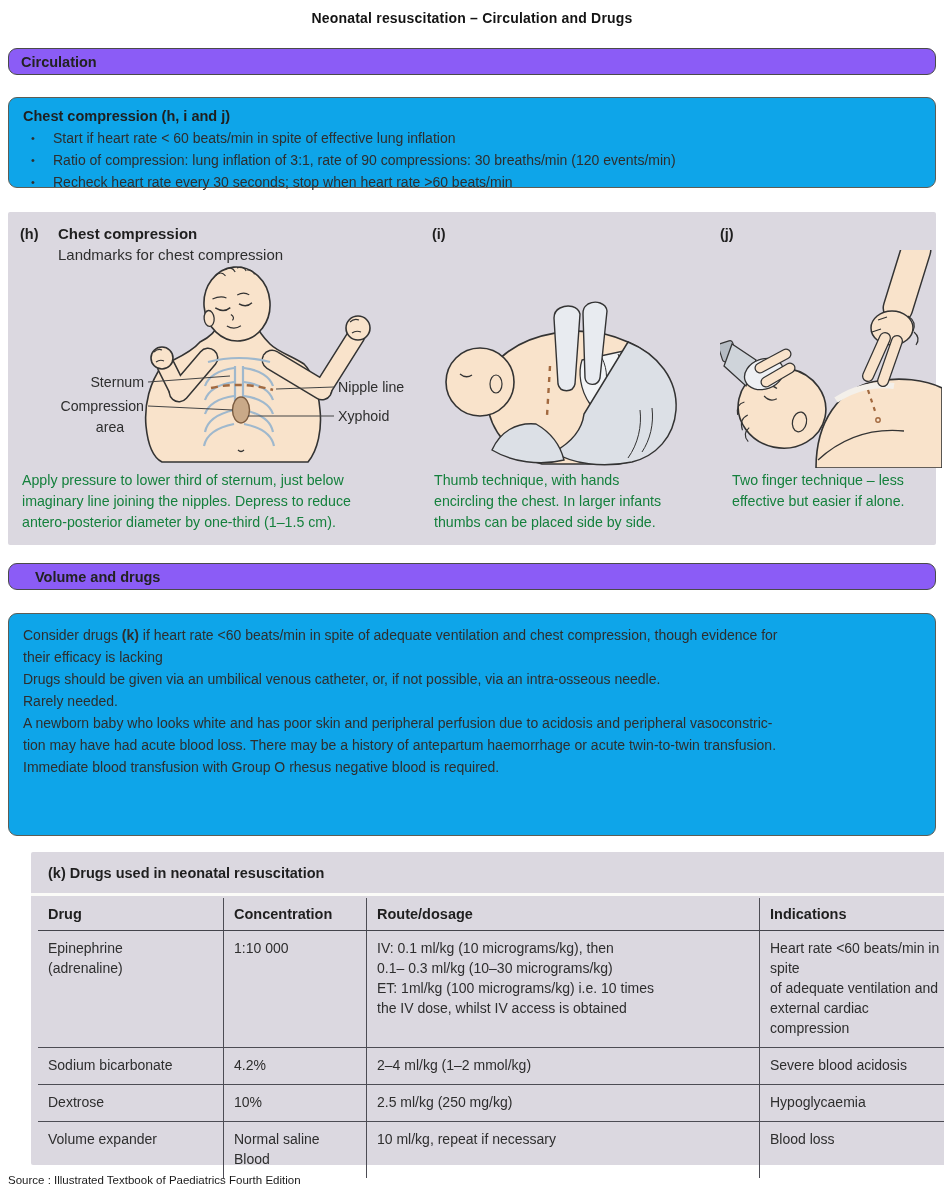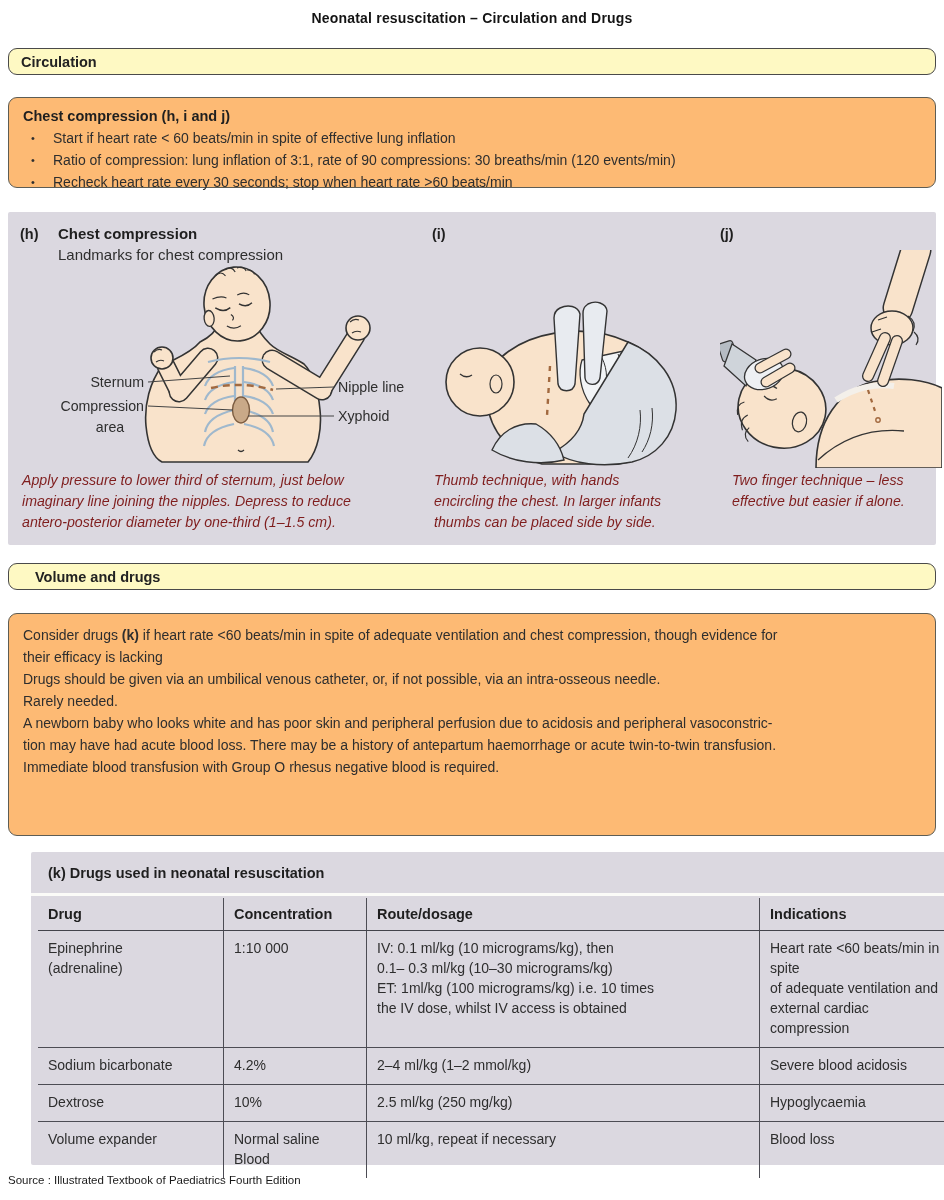--- a/index.html
+++ b/index.html
@@ -3,43 +3,43 @@
 <meta charset="utf-8">
 <style>
   html,body{margin:0;padding:0;background:#ffffff;}
   .page{position:relative;width:944px;height:1200px;background:#ffffff;
         font-family:"Liberation Sans",sans-serif;color:#3a3a3a;overflow:hidden;}
 
   .page-title{position:absolute;top:10px;left:0;width:944px;text-align:center;
         font-size:14px;font-weight:bold;color:#141414;letter-spacing:.2px;}
 
   .pink-bar{position:absolute;left:8px;width:928px;height:27px;box-sizing:border-box;
-        background:#fef9c3;border:1.6px solid #4a4a4a;border-radius:9px;
+        background:#8b5cf6;border:1.6px solid #4a4a4a;border-radius:9px;
         display:flex;align-items:center;font-weight:bold;font-size:14.5px;color:#222;}
   .pink-bar.one{top:48px;padding-left:12px;}
   .pink-bar.two{top:563px;padding-left:26px;}
 
   .ybox{position:absolute;left:8px;width:928px;box-sizing:border-box;
-        background:#fdba74;border:1.5px solid #5d5d55;border-radius:9px;
+        background:#0ea5e9;border:1.5px solid #5d5d55;border-radius:9px;
         padding:8px 14px;font-size:14px;line-height:22px;color:#2e2e2e;}
   .ybox.one{top:97px;height:91px;}
   .ybox.two{top:613px;height:223px;padding-top:10px;}
   .ybox-title{font-weight:bold;font-size:14.5px;line-height:21px;color:#1f1f1f;}
   .bullet-row{display:flex;}
   .bullet{width:30px;flex:0 0 30px;padding-left:8px;box-sizing:border-box;font-size:11px;}
   .vpara{white-space:pre-line;}
 
   .gray-panel{position:absolute;left:8px;width:928px;background:#dbd8e0;border-radius:2px;}
   .panel-figures{top:212px;height:333px;}
   .panel-table{top:852px;height:313px;margin-left:23px;}
 
   .fig-label{position:absolute;font-weight:bold;font-size:14.5px;color:#1f1f1f;}
   .fig-title{position:absolute;font-weight:bold;font-size:15px;color:#1f1f1f;}
   .fig-sub{position:absolute;font-size:15px;color:#2e2e2e;}
-  .fig-caption{position:absolute;font-size:14.2px;line-height:21px;color:#7f1d1d;white-space:pre-line;font-style:italic;}
+  .fig-caption{position:absolute;font-size:14.2px;line-height:21px;color:#15803d;white-space:pre-line;}
   .fig-svg{position:absolute;}
 
   svg text{font-family:"Liberation Sans",sans-serif;font-size:14.2px;fill:#2e2e2e;}
 
   .tbl-title{position:absolute;top:13px;left:17px;font-weight:bold;font-size:14.5px;color:#1f1f1f;}
   .white-rule{position:absolute;top:41px;left:0;width:928px;height:3px;background:#fbfbf8;}
   table.drugs{position:absolute;top:46px;left:7px;width:915px;border-collapse:collapse;
         font-size:14px;color:#2e2e2e;}
   table.drugs th{font-weight:bold;font-size:14.5px;color:#1f1f1f;text-align:left;
         padding:8px 10px;border-bottom:1.4px solid #43434b;}

